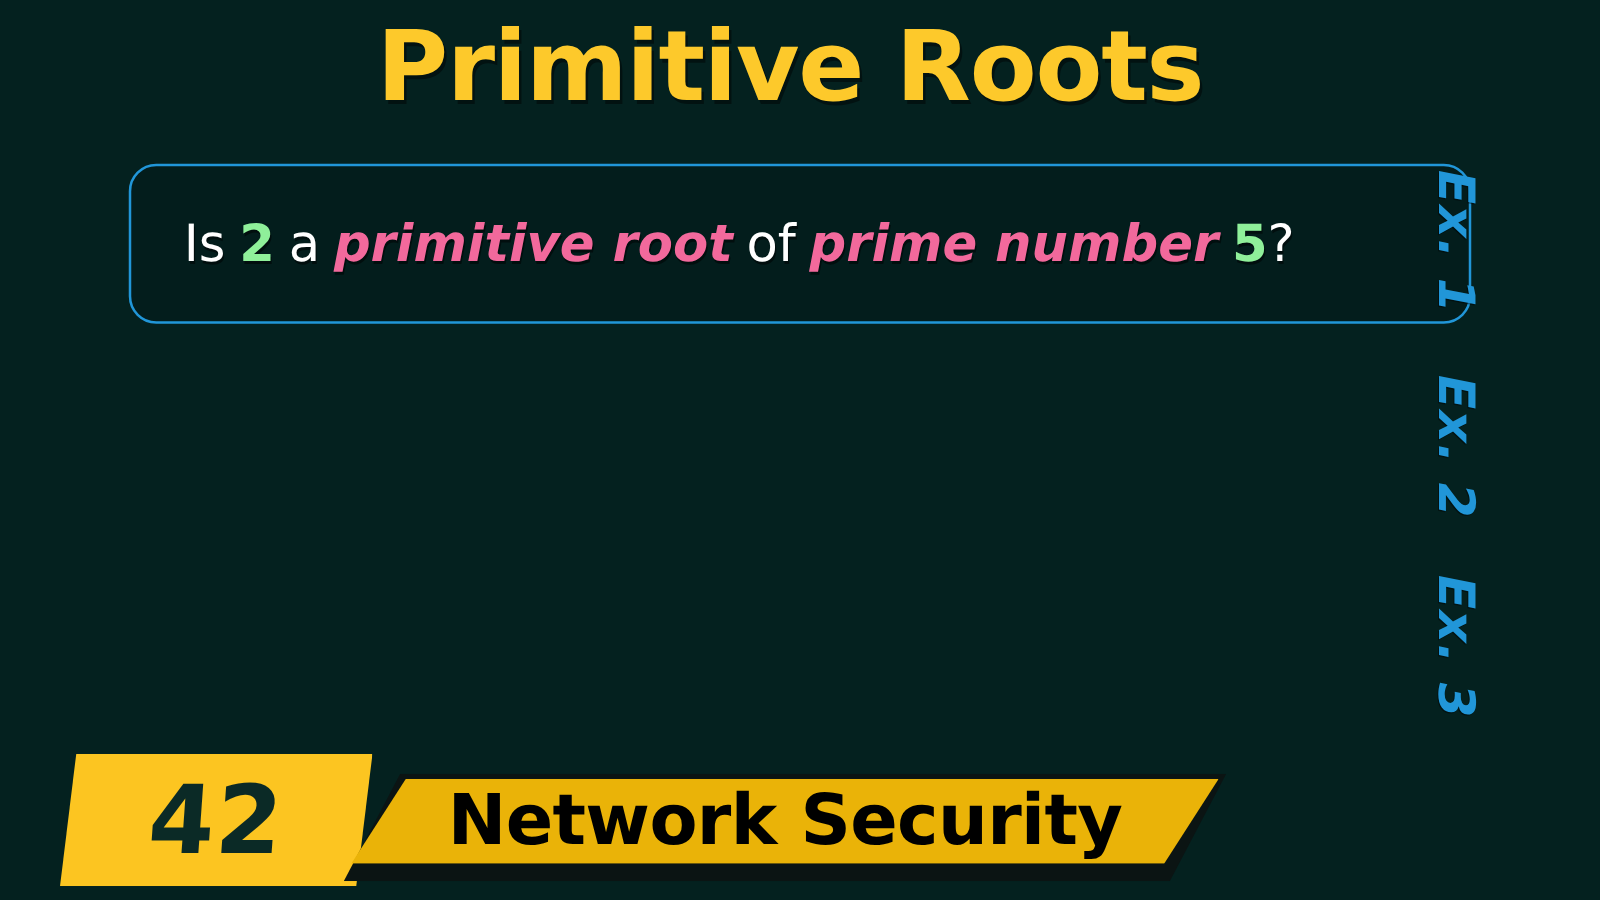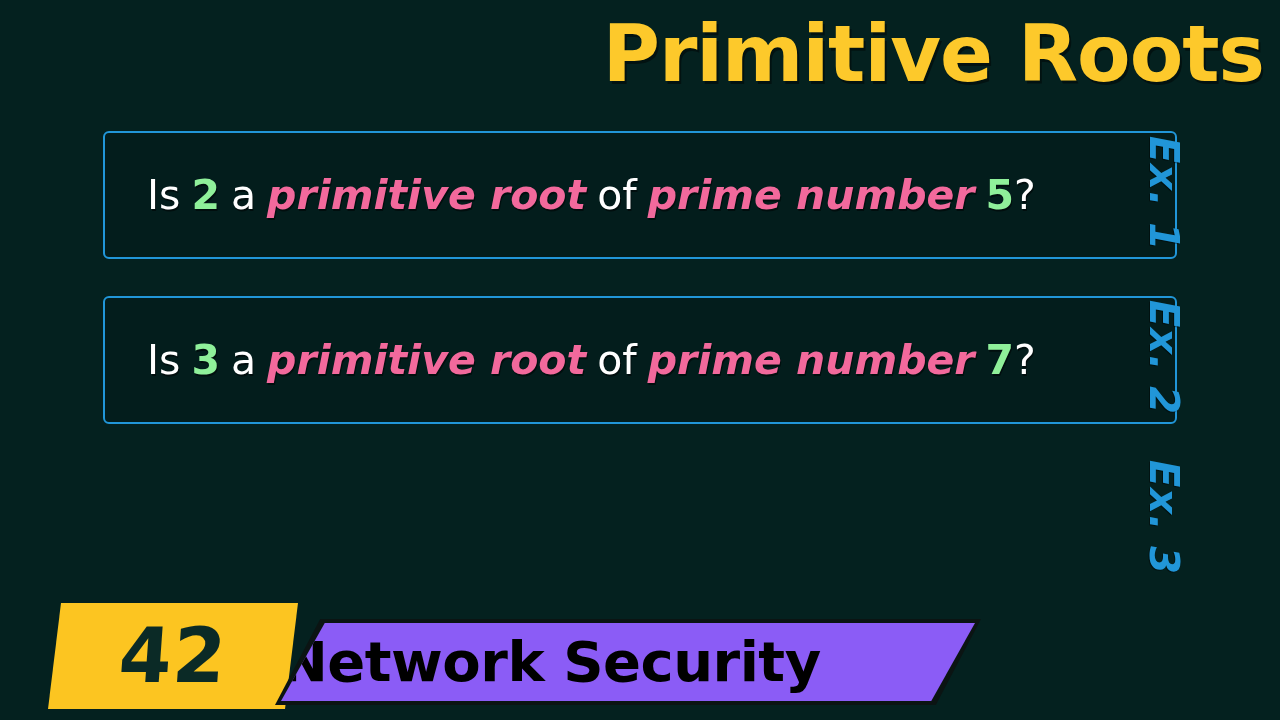--- a/index.html
+++ b/index.html
@@ -20,40 +20,40 @@
     inset: 0;
     background: #04211f;
   }
 
   
   .title {
     position: absolute;
     top: 8px;
     left: 0;
     width: 1264px;
-    text-align: right;
+    text-align: center;
     font-family: "DejaVu Sans", sans-serif;
     font-weight: bold;
     font-size: 78px;
     line-height: 92px;
     letter-spacing: -1px;
     color: #fdc92b;
     text-shadow: 2px 3px 0 rgba(0,0,0,0.45);
     white-space: nowrap;
   }
 
   
   .ex-box {
     position: absolute;
     left: 103px;
     width: 1074px;
     height: 128px;
     box-sizing: border-box;
     border: 2px solid #2196d8;
-    border-radius: 6px;
+    border-radius: 22px;
     background: #031d1c;
     display: flex;
     align-items: center;
   }
   #ex-box-1 { top: 131px; }
   #ex-box-2 { top: 296px; }
   #ex-box-3 { top: 456px; }
 
   .ex-line {
     padding-left: 42px;
@@ -133,26 +133,27 @@
     height: 86px;
     background: #0b1413;
     -webkit-clip-path: polygon(6.4% 0, 100% 0, 93.6% 100%, 0 100%);
     clip-path: polygon(6.4% 0, 100% 0, 93.6% 100%, 0 100%);
   }
   .badge-title {
     position: absolute;
     left: 281px;
     top: 22px;
     width: 694px;
-    height: 78px;
-    background: #8b5cf6;
+    height: 68px;
+    background: #eab308;
     -webkit-clip-path: polygon(6.3% 0, 100% 0, 93.7% 100%, 0 100%);
     clip-path: polygon(6.3% 0, 100% 0, 93.7% 100%, 0 100%);
     display: flex;
     align-items: center;
+    justify-content: center;
   }
   .badge-title-text {
     font-family: "DejaVu Sans", sans-serif;
     font-weight: bold;
     font-size: 56px;
     line-height: 60px;
     color: #000000;
     letter-spacing: -0.5px;
     white-space: nowrap;
   }
@@ -164,25 +165,20 @@
 
   <div class="title">Primitive Roots</div>
 
   <div class="ex-box" id="ex-box-1">
     <div class="ex-line">
       <span class="plain">Is</span><span class="sp"></span><span class="num">2</span><span class="sp"></span><span class="plain">a</span><span class="sp"></span><span class="phrase">primitive root</span><span class="sp"></span><span class="plain">of</span><span class="sp"></span><span class="phrase">prime number</span><span class="sp"></span><span class="num">5</span><span class="plain">?</span>
     </div>
   </div>
   <div class="ex-label" id="ex-label-1">Ex. 1</div>
 
-  <div class="ex-box" id="ex-box-2">
-    <div class="ex-line">
-      <span class="plain">Is</span><span class="sp"></span><span class="num">3</span><span class="sp"></span><span class="plain">a</span><span class="sp"></span><span class="phrase">primitive root</span><span class="sp"></span><span class="plain">of</span><span class="sp"></span><span class="phrase">prime number</span><span class="sp"></span><span class="num">7</span><span class="plain">?</span>
-    </div>
-  </div>
   <div class="ex-label" id="ex-label-2">Ex. 2</div>
 
   <div class="ex-label" id="ex-label-3">Ex. 3</div>
 
   <div class="banner">
     <div class="badge-number">
       <span class="badge-number-text">42</span>
     </div>
     <div class="badge-title-outline"></div>
     <div class="badge-title">

